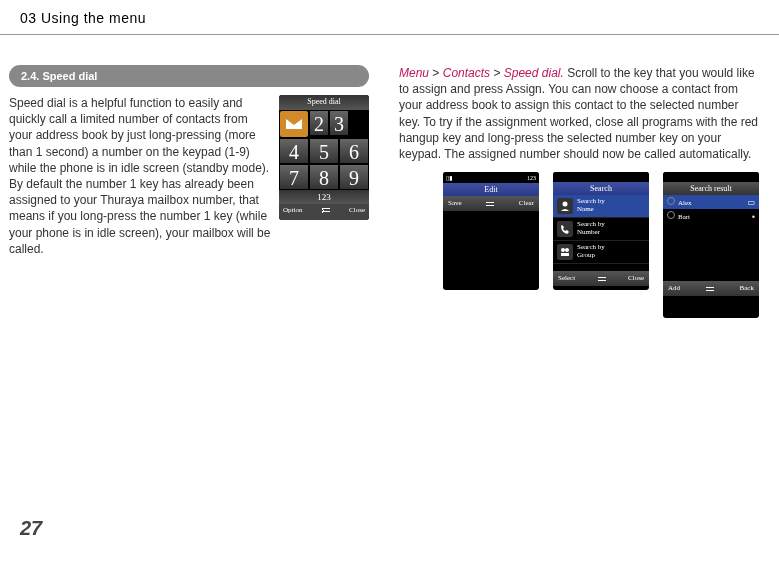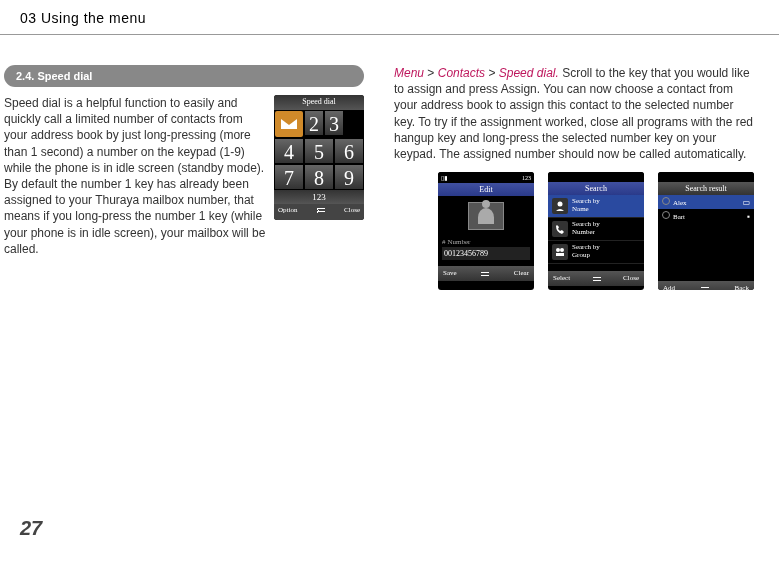--- a/index.html
+++ b/index.html
@@ -23,20 +23,21 @@
       font-size: 14px;
       font-weight: normal;
       color: #000000;
       font-family: "Arial Narrow", Arial, sans-serif;
       letter-spacing: 0.5px;
     }
     .content {
       display: flex;
       padding: 30px 20px 10px 4px;
       gap: 30px;
+      justify-content: flex-end;
     }
     .col {
       flex: 1;
       max-width: 360px;
     }
     .section-badge {
       background: #888;
       color: #fff;
       font-size: 11px;
       font-weight: bold;
@@ -110,21 +111,21 @@
     
     
     .search-screen { width: 98px; height: 118px;}
     .sr-list { padding: 0; background:#000;}
     .sr-item { display:flex; align-items:center; gap:4px; padding:3px 4px; border-bottom:1px solid #222; font-size:7px;}
     .sr-item.selected { background: #2a4aa0;}
     .sr-icon { width:16px; height:16px; background:#333; border-radius:2px; display:flex; align-items:center; justify-content:center;}
     .sr-text { line-height:1.1;}
     
     
-    .result-screen { width: 98px; height: 118px;}
+    .result-screen { width: 98px; height: 146px;}
     .rs-body { background:#000; height:86px;}
     .rs-item { display:flex; justify-content:space-between; align-items:center; padding:2px 4px; font-size:7px;}
     .rs-item.selected { background:#2a4aa0;}
     .rs-radio { width:8px; height:8px; border:1px solid #888; border-radius:50%; display:inline-block; margin-right:3px;}
     .rs-icon { font-size:8px;}
     
     .screens-row { display:flex; gap: 14px; margin-top: 10px; margin-left: 44px;}
     
     .page-number {
       position: absolute;
@@ -193,30 +194,20 @@
     </div>
 
     <div class="screens-row">
 
       <div class="screen edit-screen">
         <div class="es-status">
           <span>▯▮</span>
           <span>123</span>
         </div>
         <div class="es-header">Edit</div>
-        <div class="es-body">
-          <div class="es-portrait">
-            <div class="es-person"></div>
-          </div>
-          <div class="es-field-label">
-            <span>#</span>
-            <span>Number</span>
-          </div>
-          <div class="es-number">00123456789</div>
-        </div>
         <div class="es-softkeys">
           <span>Save</span>
           <span class="mid">
             <svg width="10" height="8">
                 <rect x="1" y="2" width="8" height="1" fill="#fff"></rect>
                 <rect x="1" y="5" width="8" height="1" fill="#fff"></rect>
               </svg>
           </span>
           <span>Clear</span>
         </div>

